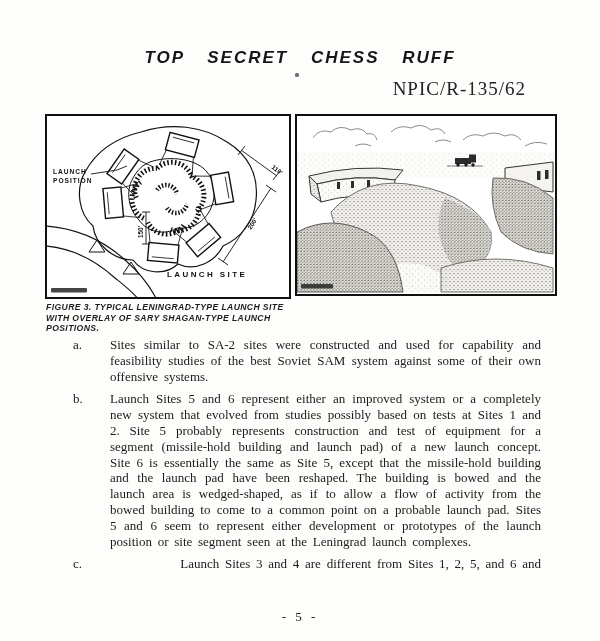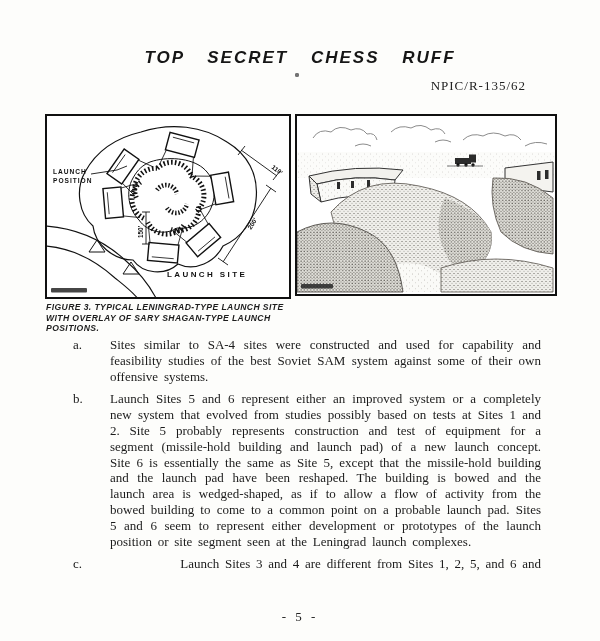--- a/index.html
+++ b/index.html
@@ -6,21 +6,21 @@
   body{width:600px;height:641px;background:#fdfdfb;position:relative;overflow:hidden;
        font-family:"Liberation Serif", serif;color:#1b1b1b;}
   .page{position:absolute;inset:0;margin-top:36px;}
 
   .classline{position:absolute;left:0;width:600px;text-align:center;
        font-family:"Liberation Sans", sans-serif;font-style:italic;font-weight:700;
        font-size:17px;letter-spacing:2px;word-spacing:16px;color:#161616;}
   .classline.top{top:12px;}
   .classline.bottom{top:610px;}
 
-  .docnum{position:absolute;top:42px;right:74px;font-size:13px;letter-spacing:1px;color:#222;}
+  .docnum{position:absolute;top:42px;right:74px;font-size:19px;letter-spacing:1px;color:#222;}
 
   .artifact-dot{position:absolute;left:295px;top:37px;width:4px;height:4px;border-radius:50%;
        background:#777;box-shadow:inset 0 0 1px #333;}
 
   .figbox{position:absolute;top:78px;background:#fff;border:2px solid #101010;box-sizing:border-box;}
   .figbox.f3{left:45px;width:246px;height:185px;}
   .figbox.f4{left:295px;width:262px;height:182px;}
 
   .caption{position:absolute;top:266px;font-family:"Liberation Sans", sans-serif;
        font-style:italic;font-weight:700;font-size:8.6px;line-height:10.6px;
@@ -174,21 +174,21 @@
 
       <rect x="4" y="168" width="32" height="4.5" rx="1" fill="#262626" opacity="0.85"></rect>
     </svg>
   </div>
 
   <div class="caption c3">FIGURE 3.  TYPICAL LENINGRAD-TYPE LAUNCH SITE WITH OVERLAY OF SARY SHAGAN-TYPE LAUNCH POSITIONS.</div>
 
   <div class="bodytext">
     <div class="para">
       <div class="plabel">a.</div>
-      <div class="ptext">Sites similar to SA-4 sites were constructed and used for capability and feasibility studies of the best Soviet SAM system against some of their own offensive systems.</div>
+      <div class="ptext">Sites similar to SA-2 sites were constructed and used for capability and feasibility studies of the best Soviet SAM system against some of their own offensive systems.</div>
     </div>
     <div class="para">
       <div class="plabel">b.</div>
       <div class="ptext">Launch Sites 5 and 6 represent either an improved system or a completely new system that evolved from studies possibly based on tests at Sites 1 and 2. Site 5 probably represents construction and test of equipment for a segment (missile-hold building and launch pad) of a new launch concept.  Site 6 is essentially the same as Site 5, except that the missile-hold building and the launch pad have been reshaped.  The building is bowed and the launch area is wedged-shaped, as if to allow a flow of activity from the bowed building to come to a common point on a probable launch pad. Sites 5 and 6 seem to represent either development or prototypes of the launch position or site segment seen at the Leningrad launch complexes.</div>
     </div>
     <div class="para">
       <div class="plabel">c.</div>
       <div class="ptext">Launch Sites 3 and 4 are different from Sites 1, 2, 5, and 6 and</div>
     </div>
   </div>

